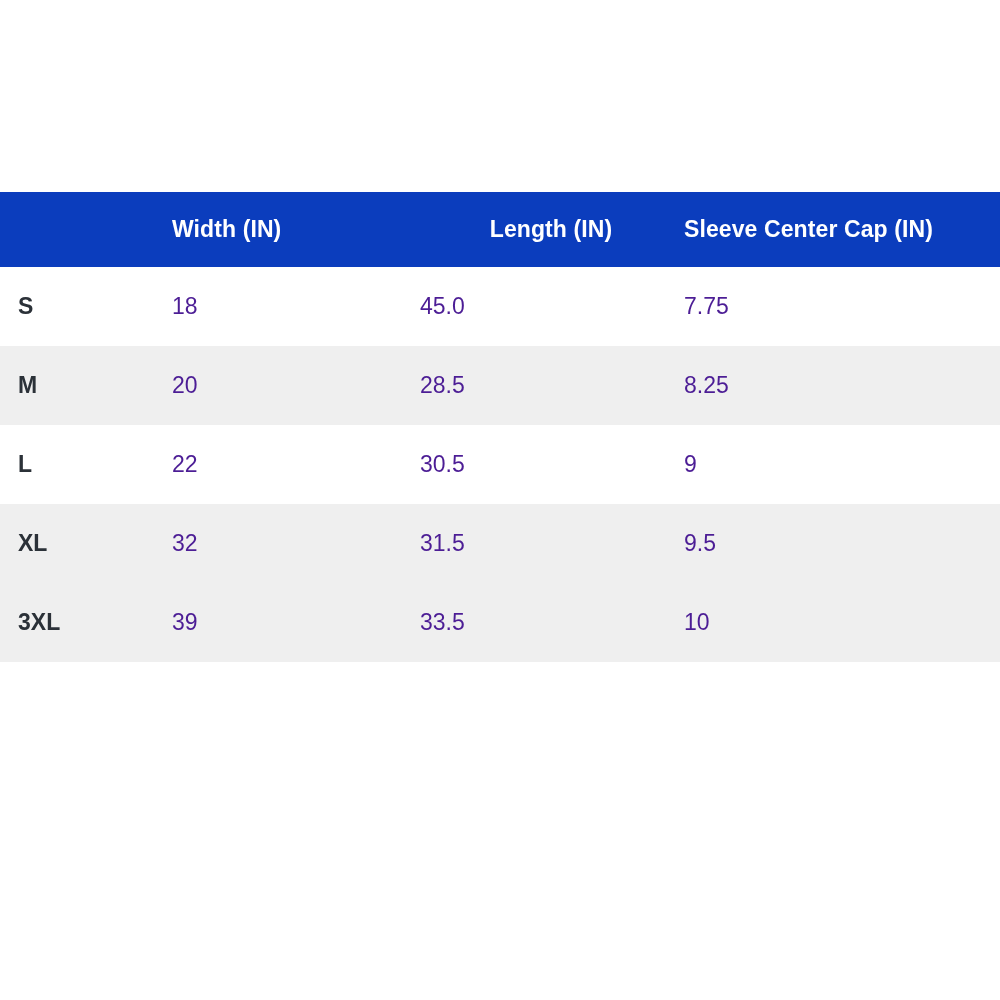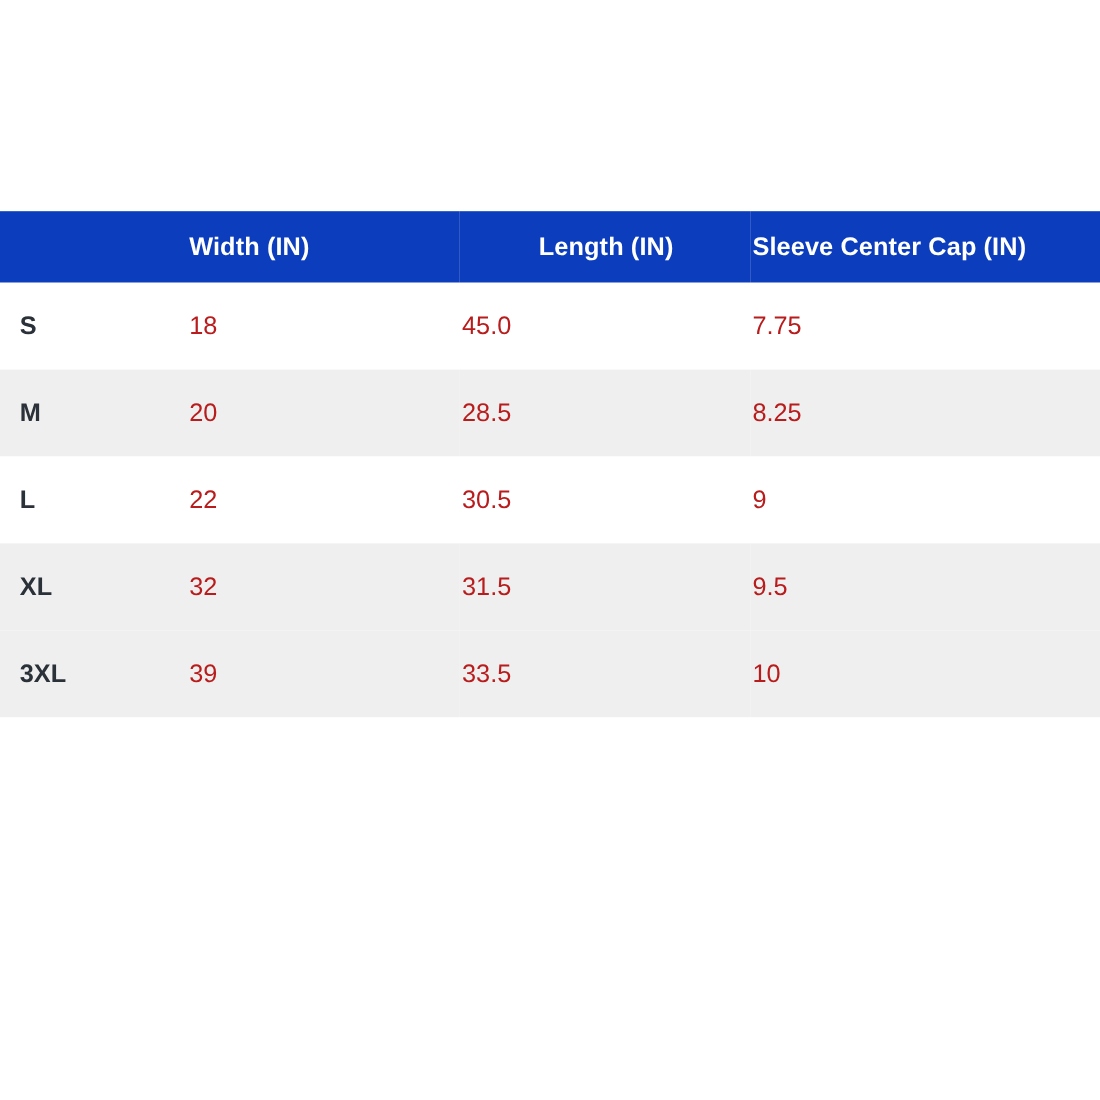--- a/index.html
+++ b/index.html
@@ -31,21 +31,21 @@
   .size-table col.c-width  { width: 248px; }
   .size-table col.c-length { width: 264px; }
   .size-table col.c-sleeve { width: 318px; }
 
   .size-table thead th {
     background: #0b3dbd;
     color: #ffffff;
     font-size: 23px;
     font-weight: bold;
     text-align: left;
-    height: 65px;
+    height: 75px;
     padding: 0 0 0 0;
     vertical-align: middle;
     letter-spacing: 0.1px;
   }
   .size-table thead th.h-size { padding-left: 18px; }
   .size-table thead th.h-width { padding-left: 2px; }
   .size-table thead th.h-length { padding-left: 2px; text-align: center; }
   .size-table thead th.h-sleeve { padding-left: 2px; }
 
   .size-table tbody td {
@@ -55,21 +55,21 @@
     color: #3e4650;
     padding: 0;
   }
   .size-table tbody td.cell-size {
     font-weight: bold;
     color: #2b3138;
     padding-left: 18px;
   }
   .size-table tbody td.cell-val {
     padding-left: 2px;
-    color: #b91c1c;
+    color: #4c1d95;
   }
   .size-table tbody tr.alt td {
     background: #efefef;
   }
   .size-table tbody tr td {
     background: #ffffff;
   }
   .size-table tbody tr.alt td { background: #efefef; }
 </style>
 </head>

